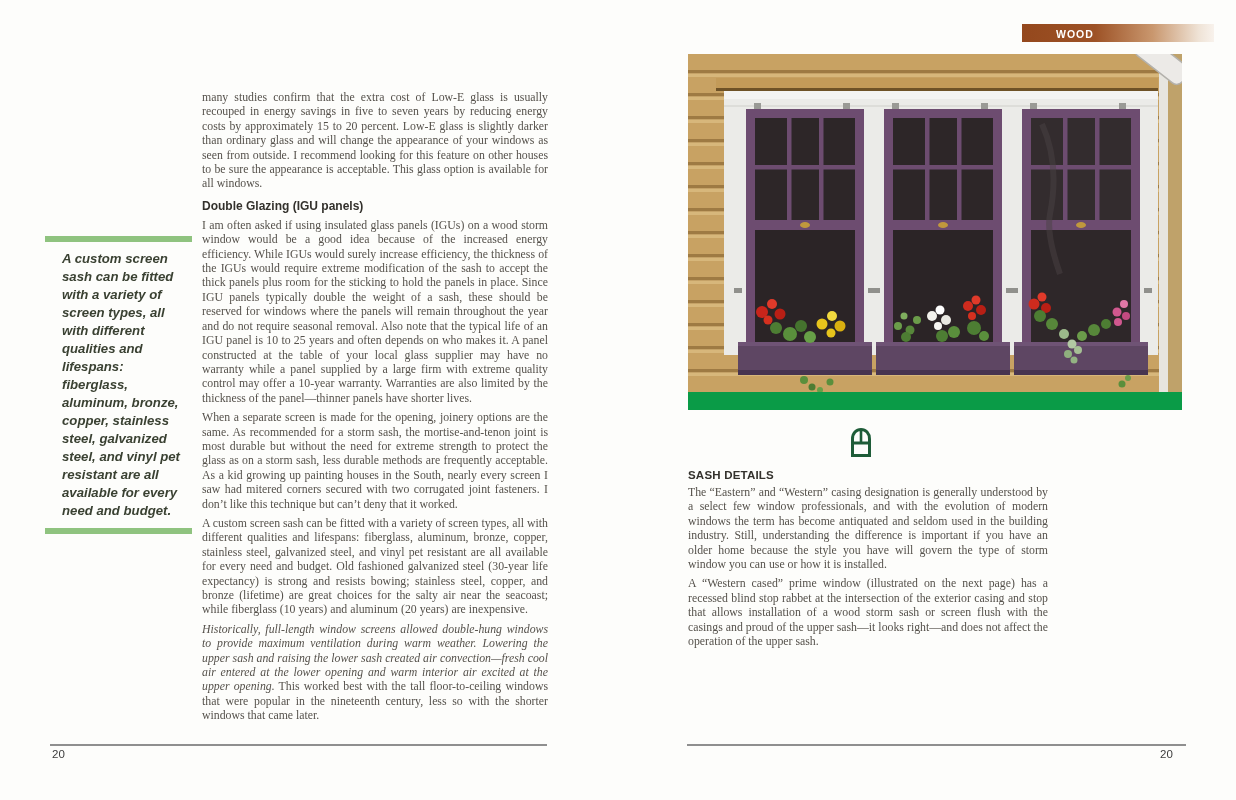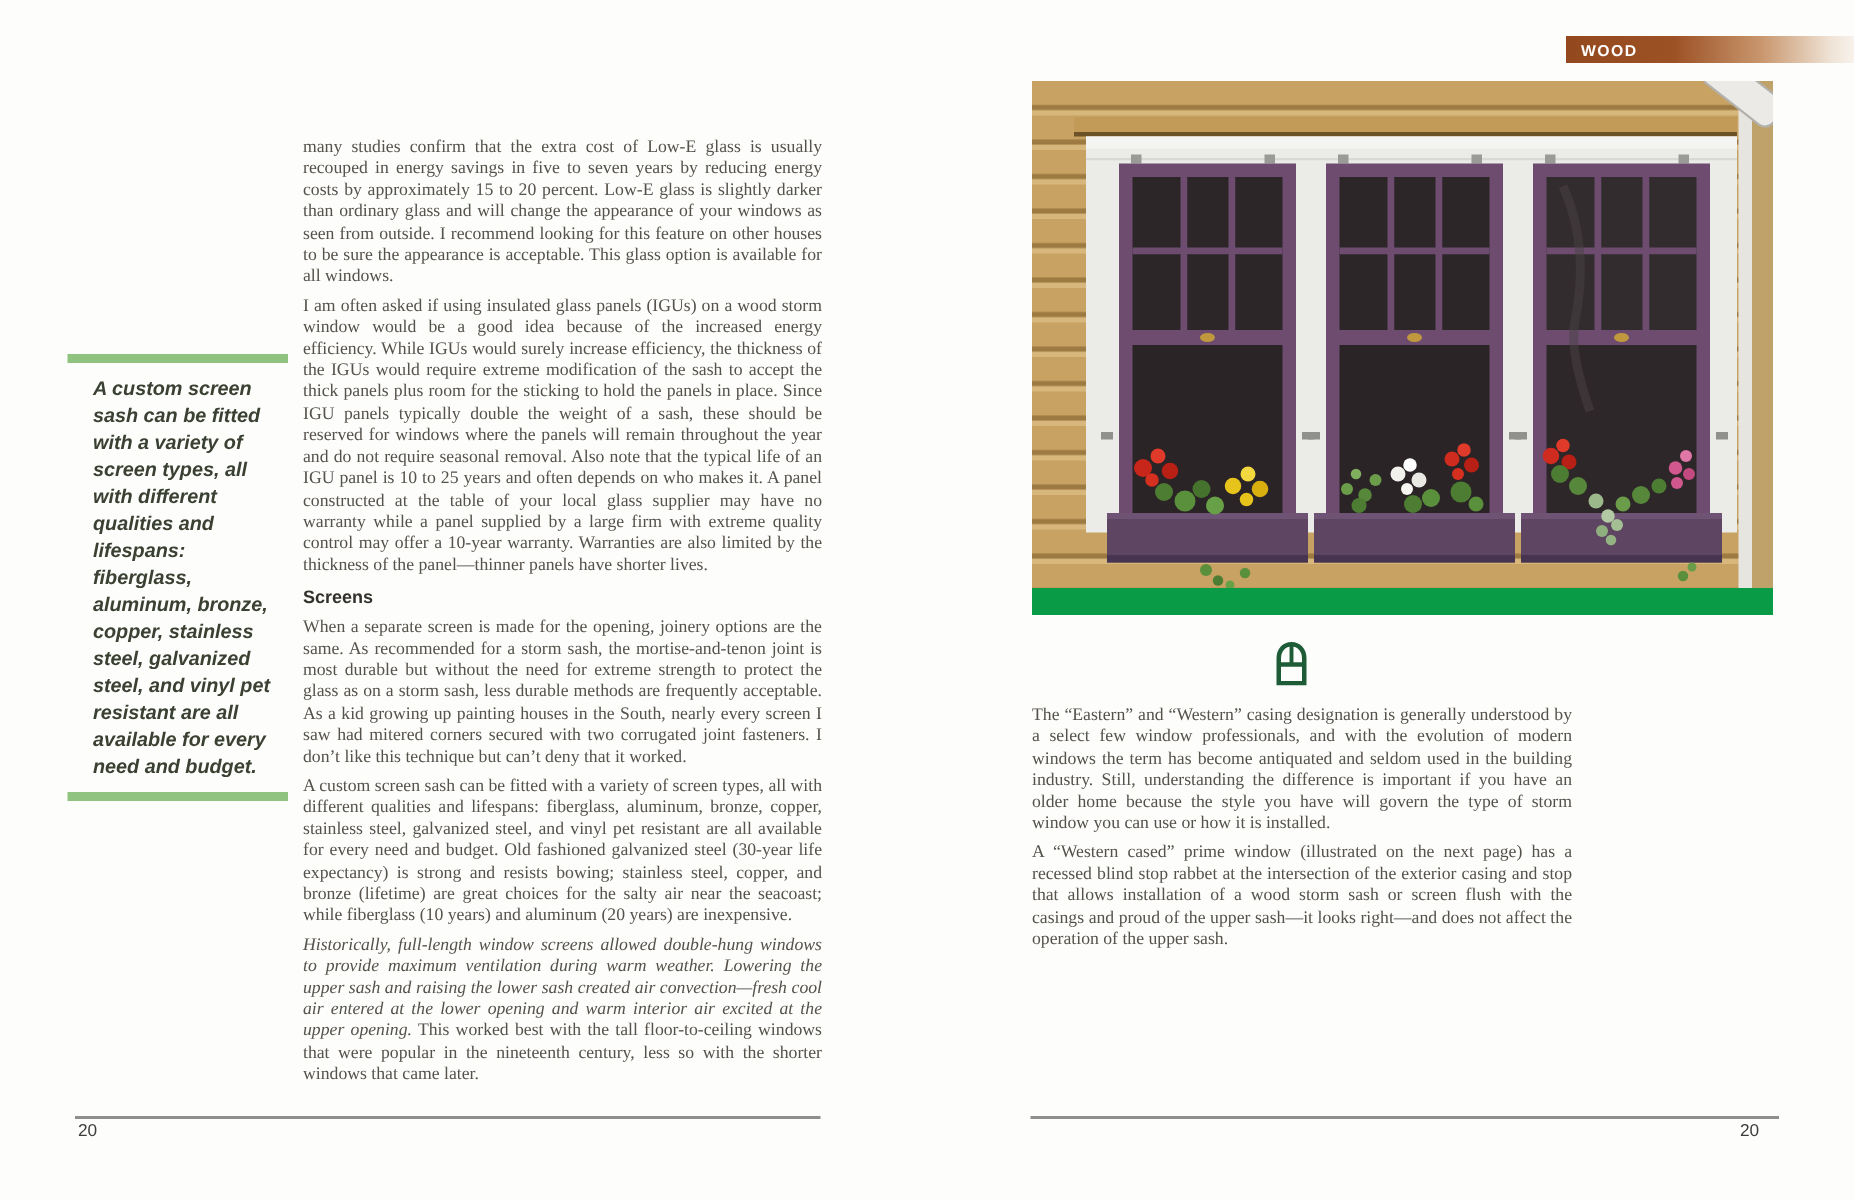--- a/index.html
+++ b/index.html
@@ -29,22 +29,23 @@
   #left-column{position:absolute;left:202px;top:46px;width:346px;margin-top:44px;}
   #pull-quote{position:absolute;left:45px;top:236px;width:147px;}
   .quote-bar{height:6px;background:var(--accent-green-light);}
   #pull-quote-text{
     font-family:"Liberation Sans",sans-serif;font-style:italic;font-weight:700;
     font-size:13.2px;line-height:18px;color:#3a4132;
     padding:8px 2px 8px 17px;
   }
   
   #wood-tab{
-    position:absolute;left:1044px;top:24px;width:192px;height:18px;
+    position:absolute;left:1022px;top:24px;width:192px;height:18px;
     background:linear-gradient(90deg,var(--tab-brown) 0%,#9d5226 38%,#c9976e 68%,#efe3d6 92%,#f8f2ec 100%);
+    padding-left:24px;
   }
   #wood-tab span{
     font-family:"Liberation Sans",sans-serif;font-weight:700;font-size:10.5px;
     color:#ffffff;letter-spacing:1px;line-height:18px;padding-left:10px;display:inline-block;
   }
   #photo-figure{position:absolute;left:688px;top:54px;width:494px;height:356px;}
   #divider-icon{position:absolute;left:850px;top:428px;width:22px;height:29px;}
   #right-column{position:absolute;left:688px;top:469px;width:360px;}
   #sash-heading{font-family:"Liberation Sans",sans-serif;font-weight:700;font-size:11.5px;color:var(--heading-text);letter-spacing:.2px;margin-bottom:4px;}
   #sash-subheading{font-family:"Liberation Sans",sans-serif;font-weight:700;font-size:11.5px;color:var(--heading-text);margin-bottom:6px;}
@@ -71,23 +72,23 @@
 
   <aside id="pull-quote">
     <div class="quote-bar"></div>
     <div id="pull-quote-text">A custom screen sash can be fitted with a variety of screen types, all with different qualities and lifespans: fiberglass, aluminum, bronze, copper, stainless steel, galvanized steel, and vinyl pet resistant are all available for every need and budget.</div>
     <div class="quote-bar"></div>
   </aside>
 
   <main id="left-column">
     <p class="body-text para">many studies confirm that the extra cost of Low-E glass is usually recouped in energy savings in five to seven years by reducing energy costs by approximately 15 to 20 percent. Low-E glass is slightly darker than ordinary glass and will change the appearance of your windows as seen from outside. I recommend looking for this feature on other houses to be sure the appearance is acceptable. This glass option is available for all windows.</p>
 
+    <h3 class="col-heading">Double Glazing (IGU panels)</h3>
     <p class="body-text para">I am often asked if using insulated glass panels (IGUs) on a wood storm window would be a good idea because of the increased energy efficiency. While IGUs would surely increase efficiency, the thickness of the IGUs would require extreme modification of the sash to accept the thick panels plus room for the sticking to hold the panels in place. Since IGU panels typically double the weight of a sash, these should be reserved for windows where the panels will remain throughout the year and do not require seasonal removal. Also note that the typical life of an IGU panel is 10 to 25 years and often depends on who makes it. A panel constructed at the table of your local glass supplier may have no warranty while a panel supplied by a large firm with extreme quality control may offer a 10-year warranty. Warranties are also limited by the thickness of the panel—thinner panels have shorter lives.</p>
 
-    <h3 class="col-heading">Screens</h3>
     <p class="body-text para">When a separate screen is made for the opening, joinery options are the same. As recommended for a storm sash, the mortise-and-tenon joint is most durable but without the need for extreme strength to protect the glass as on a storm sash, less durable methods are frequently acceptable. As a kid growing up painting houses in the South, nearly every screen I saw had mitered corners secured with two corrugated joint fasteners. I don’t like this technique but can’t deny that it worked.</p>
     <p class="body-text para">A custom screen sash can be fitted with a variety of screen types, all with different qualities and lifespans: fiberglass, aluminum, bronze, copper, stainless steel, galvanized steel, and vinyl pet resistant are all available for every need and budget. Old fashioned galvanized steel (30-year life expectancy) is strong and resists bowing; stainless steel, copper, and bronze (lifetime) are great choices for the salty air near the seacoast; while fiberglass (10 years) and aluminum (20 years) are inexpensive.</p>
     <p class="body-text para"><span class="italic-run">Historically, full-length window screens allowed double-hung windows to provide maximum ventilation during warm weather. Lowering the upper sash and raising the lower sash created air convection—fresh cool air entered at the lower opening and warm interior air excited at the upper opening.</span><span> This worked best with the tall floor-to-ceiling windows that were popular in the nineteenth century, less so with the shorter windows that came later.</span></p>
   </main>
 
   <div id="rule-left" class="footer-rule"></div>
   <div id="page-num-left" class="page-number">20</div>
 
   <div id="wood-tab">
     <span>WOOD</span>
@@ -237,20 +238,21 @@
 
   <div id="divider-icon">
     <svg viewBox="0 0 22 29" width="22" height="29">
       <path class="icon-line" stroke-width="3" d="M2.5 27.5 V11 C2.5 5.2 6.2 1.5 11 1.5 C15.8 1.5 19.5 5.2 19.5 11 V27.5 Z"></path>
       <line class="icon-line" stroke-width="2.6" x1="11" y1="2.5" x2="11" y2="15"></line>
       <line class="icon-line" stroke-width="3" x1="2.5" y1="15" x2="19.5" y2="15"></line>
     </svg>
   </div>
 
   <section id="right-column">
+    <h2 id="sash-heading">SASH DETAILS</h2>
     <p class="body-text para">The “Eastern” and “Western” casing designation is generally understood by a select few window professionals, and with the evolution of modern windows the term has become antiquated and seldom used in the building industry. Still, understanding the difference is important if you have an older home because the style you have will govern the type of storm window you can use or how it is installed.</p>
     <p class="body-text para">A “Western cased” prime window (illustrated on the next page) has a recessed blind stop rabbet at the intersection of the exterior casing and stop that allows installation of a wood storm sash or screen flush with the casings and proud of the upper sash—it looks right—and does not affect the operation of the upper sash.</p>
   </section>
 
   <div id="rule-right" class="footer-rule"></div>
   <div id="page-num-right" class="page-number">20</div>
 
 </div>
 
 </body></html>

